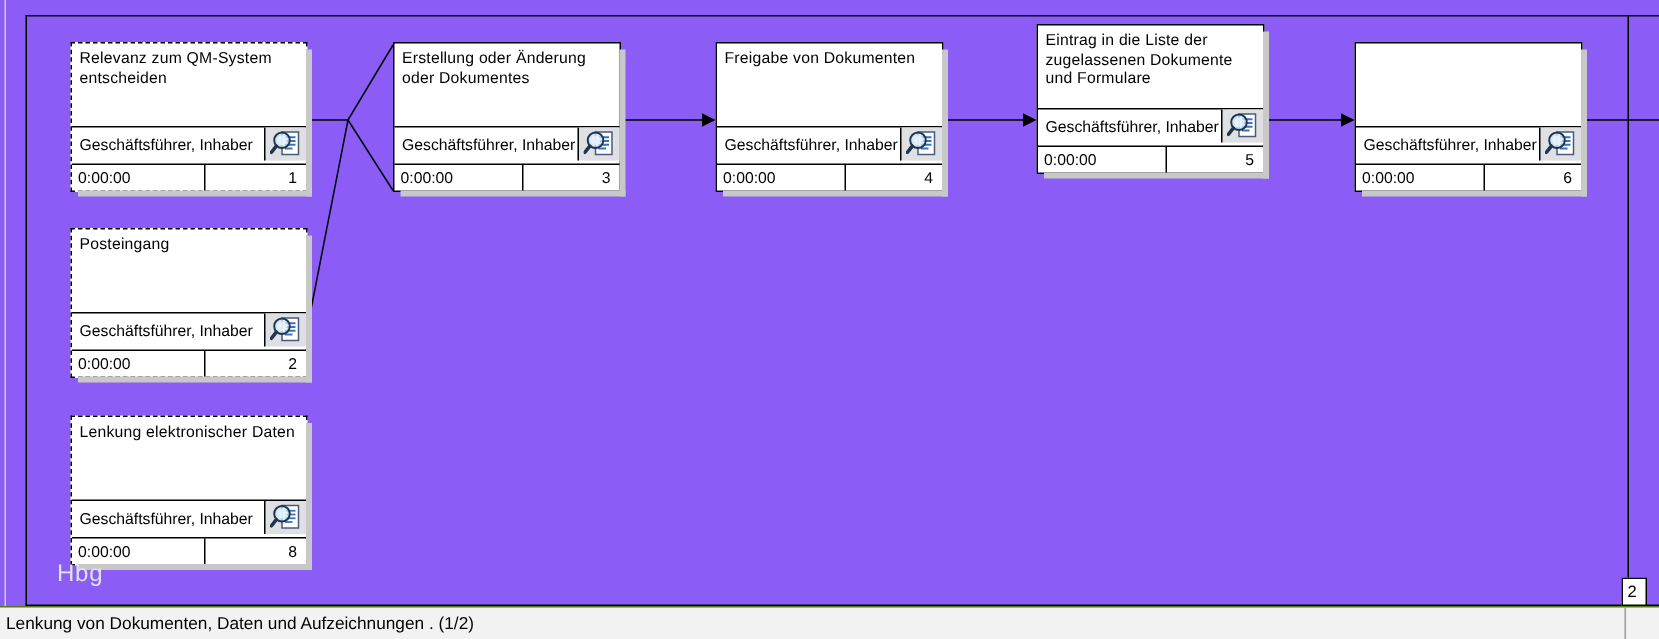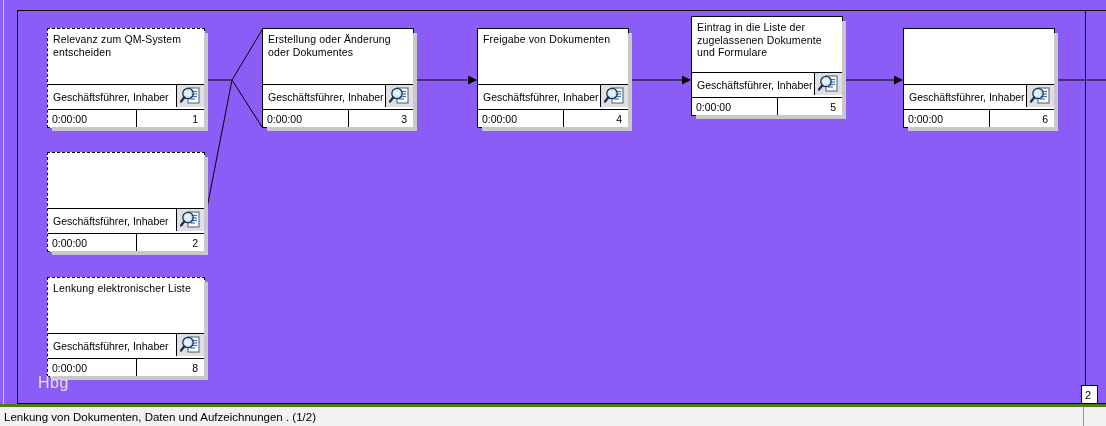--- a/index.html
+++ b/index.html
@@ -105,21 +105,21 @@
   .watermark {
     position: absolute; left: 38px; top: 374px;
     font-size: 16px; color: #e2e2e2; letter-spacing: .5px;
   }
 
   
   #statusbar {
     position: absolute; left: 0; top: 404px;
     width: 1106px; height: 22px;
     background: #f2f2f2;
-    border-top: 3px solid #4d7c0f;
+    border-top: 1px solid #4d7c0f;
     display: flex; align-items: center;
   }
   #statusbar .sb-text {
     font-size: 11.5px;
     color: #000;
     padding-left: 4px;
     white-space: nowrap;
   }
   #statusbar .sb-sep {
     position:absolute; right: 22px; top:0; bottom:0; width:1px; background:#9a9a9a;
@@ -186,20 +186,21 @@
             </div>
           </div>
           <div class="node-foot-row">
             <div class="node-time">0:00:00</div>
             <div class="node-num">1</div>
           </div>
         </div>
         <div class="node dashed" style="left: 47px; top: 152px; width: 158px; height: 100px;">
           <div class="shadow-r"></div>
           <div class="shadow-b"></div>
+          <div class="node-title">Posteingang</div>
           <div class="node-role-row" style="top:55px">
             <div class="node-role-label">Geschäftsführer, Inhaber</div>
             <div class="node-role-icon">
 <svg class="mgicon" viewBox="0 0 22 22" xmlns="http://www.w3.org/2000/svg">
   <rect x="0" y="0" width="22" height="22" fill="#dfe0e3"></rect>
   <rect x="8" y="3" width="11" height="15" fill="#ffffff" stroke="#4a5a7a" stroke-width="1"></rect>
   <g stroke="#3b72c4" stroke-width="1.2">
     <line x1="10" y1="6.5" x2="17" y2="6.5"></line>
     <line x1="10" y1="9" x2="17" y2="9"></line>
     <line x1="10" y1="11.5" x2="17" y2="11.5"></line>
@@ -212,21 +213,21 @@
             </div>
           </div>
           <div class="node-foot-row">
             <div class="node-time">0:00:00</div>
             <div class="node-num">2</div>
           </div>
         </div>
         <div class="node dashed" style="left: 47px; top: 277px; width: 158px; height: 100px;">
           <div class="shadow-r"></div>
           <div class="shadow-b"></div>
-          <div class="node-title">Lenkung elektronischer Liste</div>
+          <div class="node-title">Lenkung elektronischer Daten</div>
           <div class="node-role-row" style="top:55px">
             <div class="node-role-label">Geschäftsführer, Inhaber</div>
             <div class="node-role-icon">
 <svg class="mgicon" viewBox="0 0 22 22" xmlns="http://www.w3.org/2000/svg">
   <rect x="0" y="0" width="22" height="22" fill="#dfe0e3"></rect>
   <rect x="8" y="3" width="11" height="15" fill="#ffffff" stroke="#4a5a7a" stroke-width="1"></rect>
   <g stroke="#3b72c4" stroke-width="1.2">
     <line x1="10" y1="6.5" x2="17" y2="6.5"></line>
     <line x1="10" y1="9" x2="17" y2="9"></line>
     <line x1="10" y1="11.5" x2="17" y2="11.5"></line>

